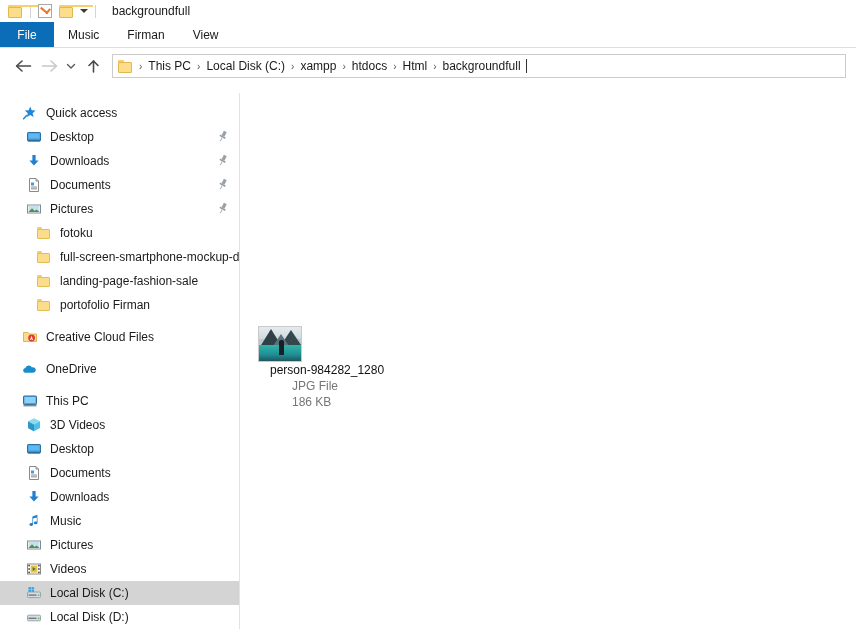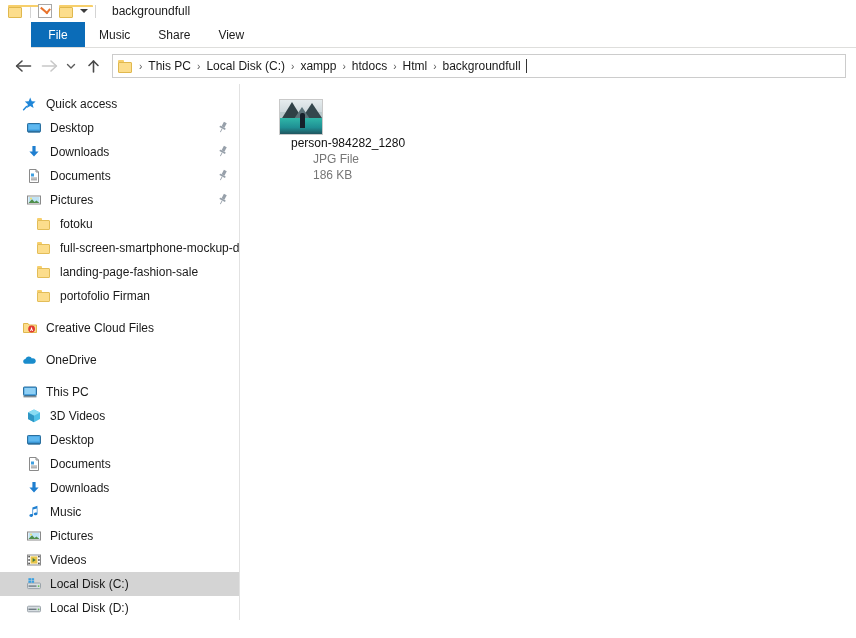--- a/index.html
+++ b/index.html
@@ -87,21 +87,20 @@
     white-space: nowrap;
   }
 
   
   .ribbon {
     height: 25px;
     display: flex;
     align-items: stretch;
     background: #ffffff;
     border-bottom: 1px solid #dededc;
-    margin-left: 31px;
   }
   .tab-file {
     background: #0b6cb8;
     color: #ffffff;
     width: 54px;
     display: flex;
     align-items: center;
     justify-content: center;
     font-size: 12px;
   }
@@ -191,22 +190,21 @@
     width: 1px;
     height: 14px;
     background: #333333;
     margin-left: 3px;
   }
 
   
   .main {
     display: flex;
     height: 553px;
-    align-items: flex-start;
-    gap: 21px;
+    align-items: center;
   }
   .sidebar {
     width: 240px;
     flex: none;
     background: #ffffff;
     border-right: 1px solid #e2e2e2;
     padding-top: 8px;
     box-sizing: border-box;
     position: relative;
   }
@@ -367,21 +365,21 @@
       <div class="body"></div>
   </div>
   <div class="qat-chev"></div>
   <div class="qat-sep"></div>
   <div class="titlebar-text">backgroundfull</div>
 </div>
 
 <div class="ribbon">
   <div class="tab-file">File</div>
   <div class="tab">Music</div>
-  <div class="tab">Share</div>
+  <div class="tab">Firman</div>
   <div class="tab">View</div>
 </div>
 
 <div class="addressbar">
   <div class="nav-btn">
     <svg width="17" height="14" viewBox="0 0 17 14">
       <path d="M7 2 L1.6 7 L7 12" stroke="#4a4a4a" stroke-width="1.6" fill="none" stroke-linecap="round" stroke-linejoin="round"></path>
       <path d="M1.8 7 H15.5" stroke="#4a4a4a" stroke-width="1.6" fill="none" stroke-linecap="round"></path>
     </svg>
   </div>

